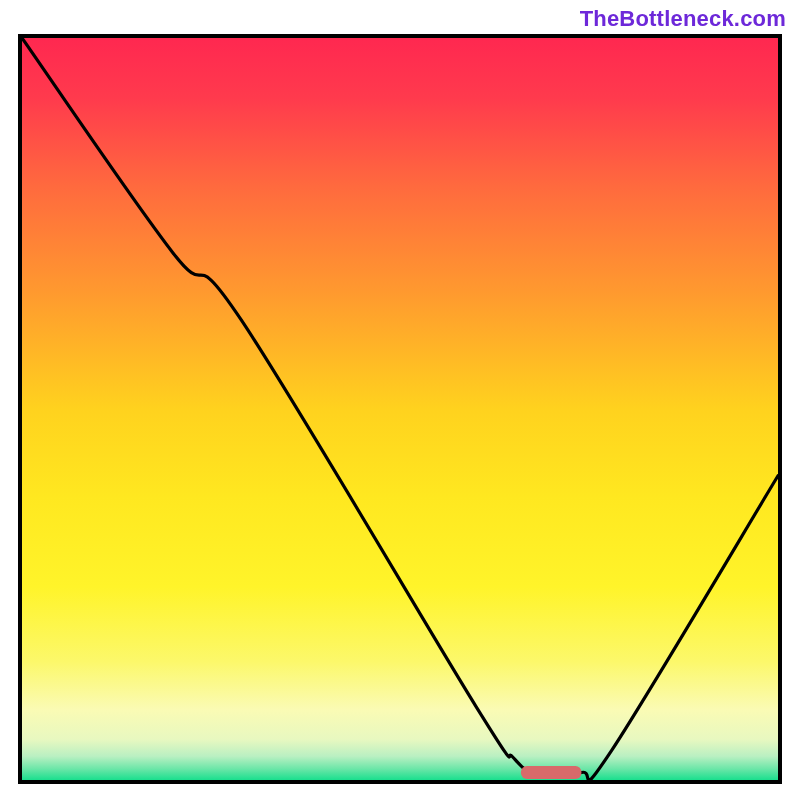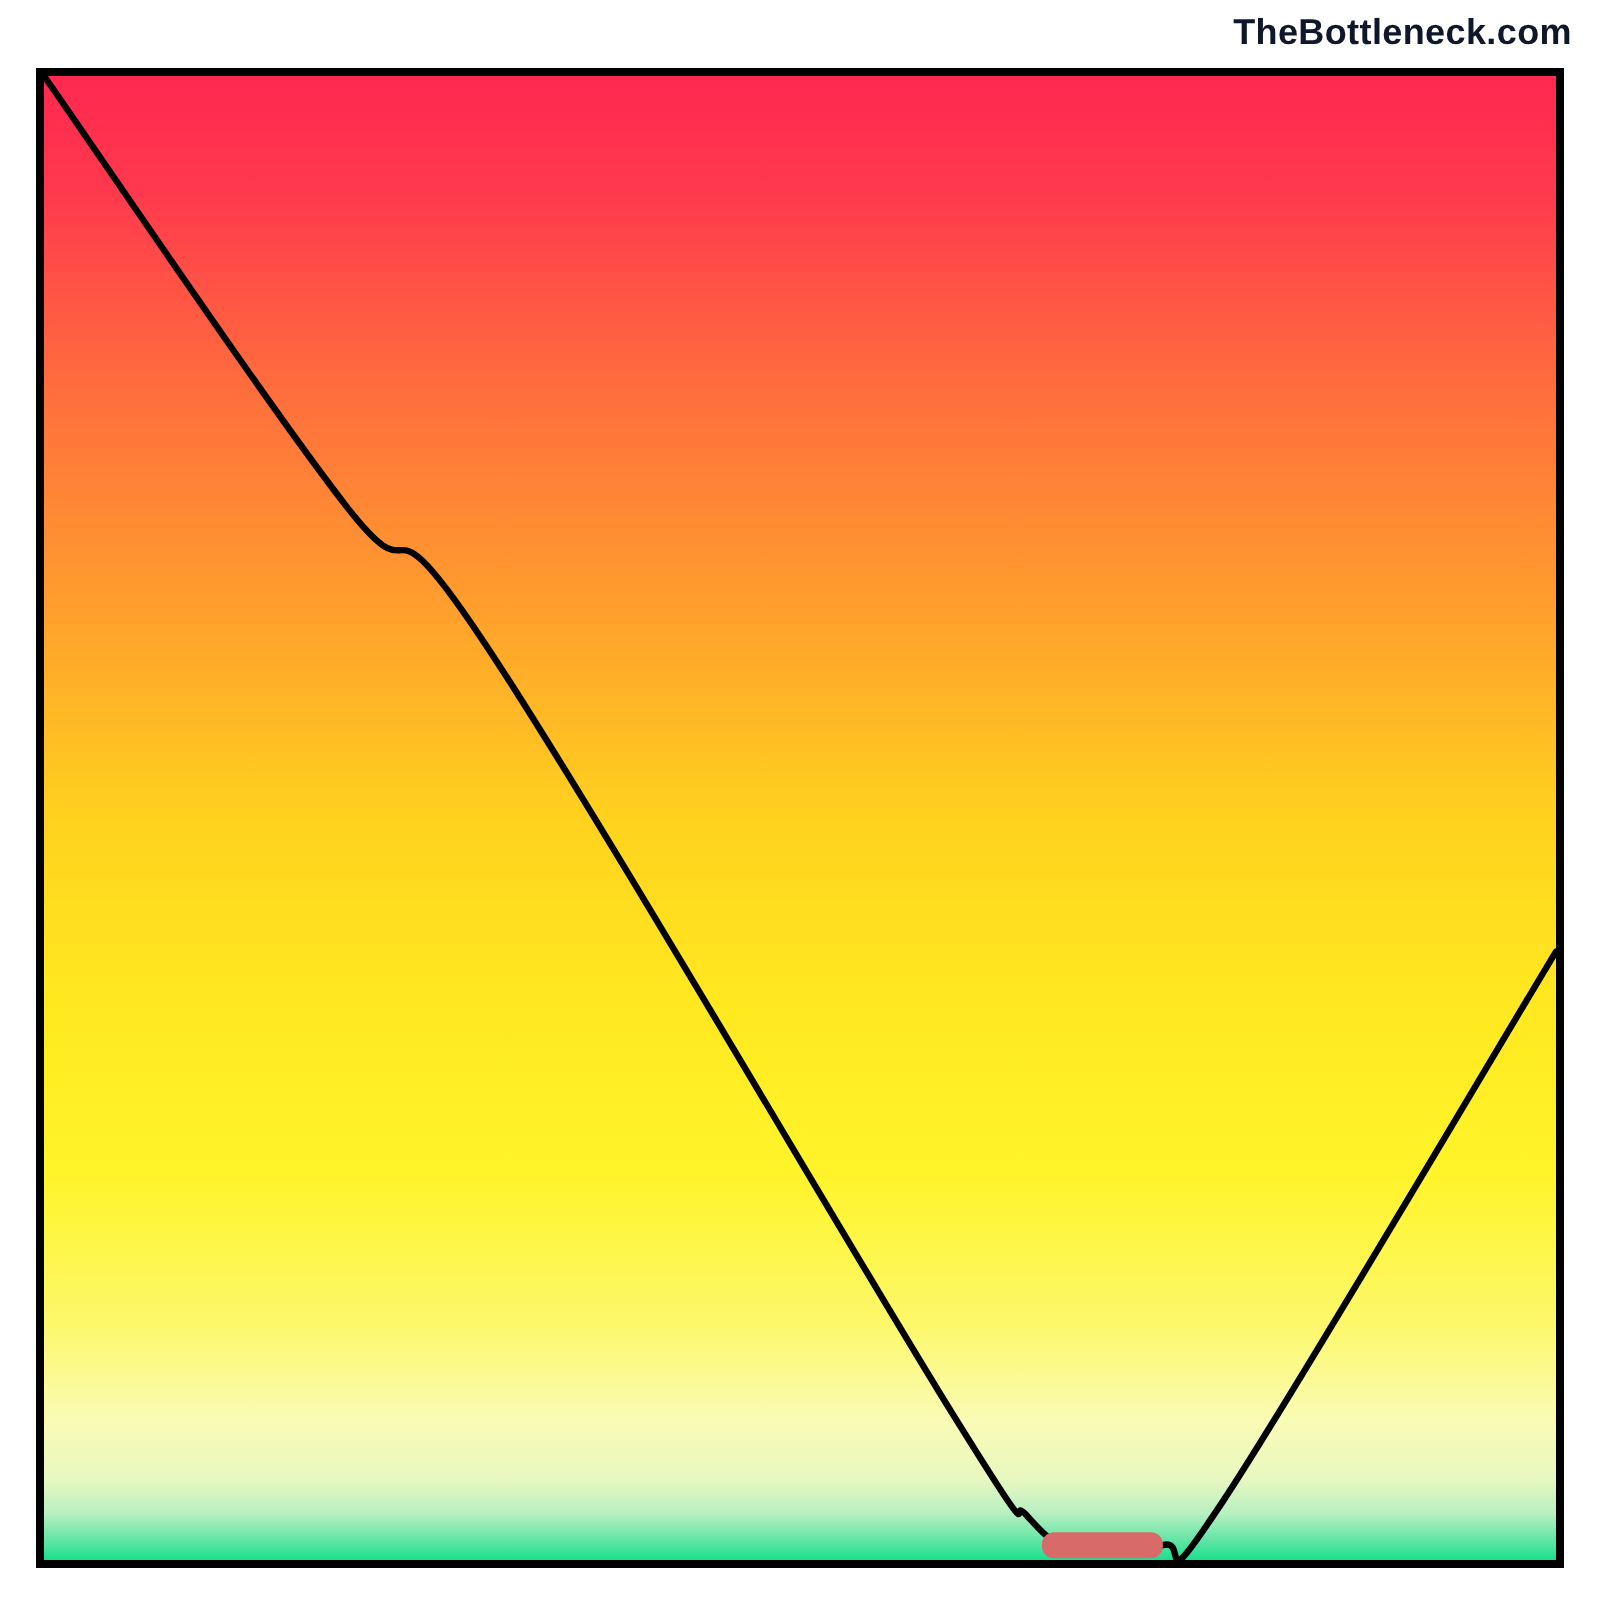--- a/index.html
+++ b/index.html
@@ -12,23 +12,23 @@
   }
   .root {
     position: relative;
     width: 800px;
     height: 800px;
   }
   .watermark {
     position: absolute;
     top: 6px;
     right: 14px;
-    font-size: 18px;
+    font-size: 22px;
     font-weight: 600;
-    color: #0f172a;
+    color: #6d28d9;
     letter-spacing: 0.2px;
     z-index: 5;
   }
   .plot-frame {
     position: absolute;
     left: 18px;
     top: 34px;
     width: 764px;
     height: 750px;
     box-sizing: border-box;

